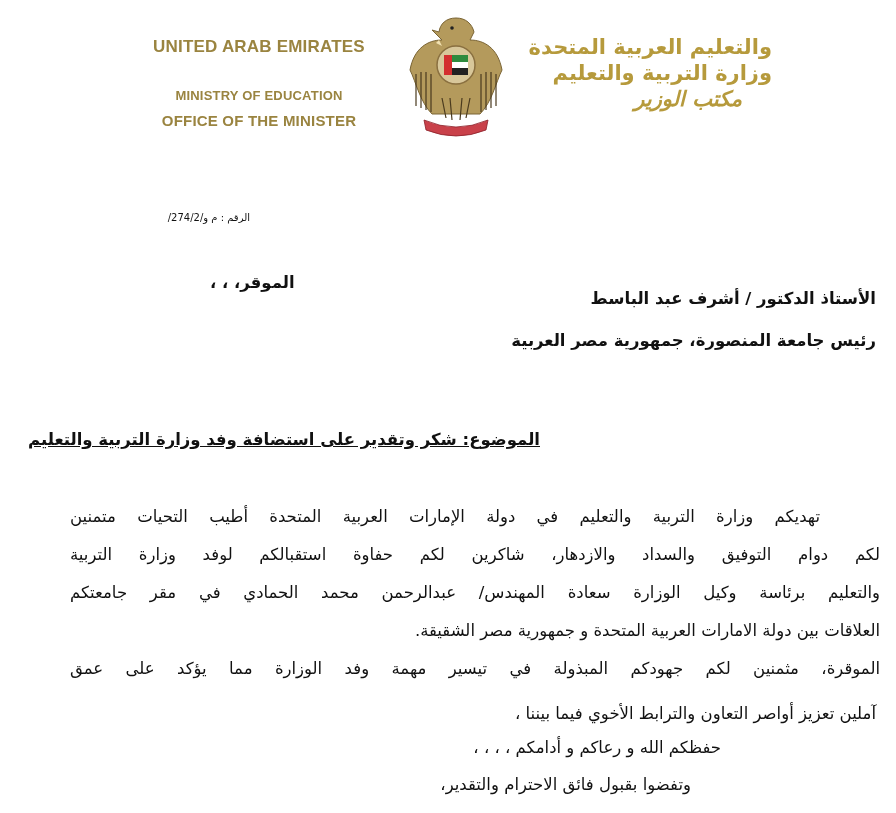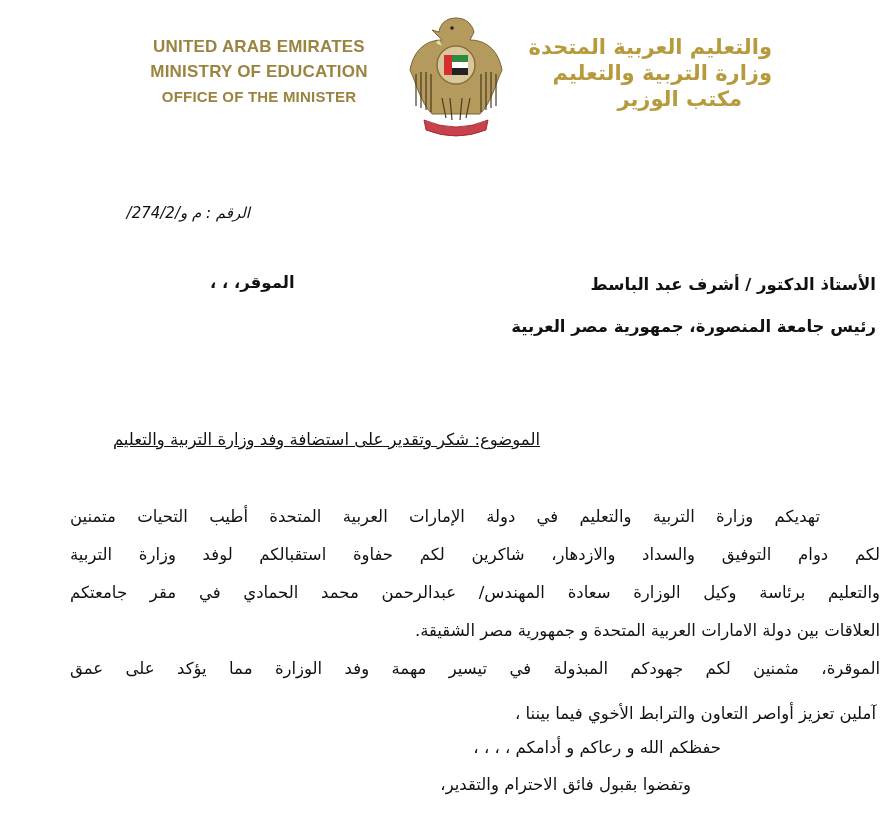--- a/index.html
+++ b/index.html
@@ -1,30 +1,30 @@
 <!DOCTYPE html>
 <html><head>
 <meta charset="utf-8">
 <style>
   html, body { margin: 0; padding: 0; background: #ffffff; }
   body { width: 896px; height: 813px; position: relative; overflow: hidden; font-family: "DejaVu Sans", sans-serif; color: #111; }
   .hdr-en { position: absolute; left: 130px; top: 34px; width: 258px; text-align: center; font-family: "Liberation Sans", sans-serif; font-weight: bold; color: #9a8440; letter-spacing: 0.2px; }
   .hdr-en div { line-height: 25px; }
   .hdr-en .l1 { font-size: 17px; }
-  .hdr-en .l2 { font-size: 17px; }
+  .hdr-en .l2 { font-size: 13px; margin-top: 24px; }
   .hdr-en .l3 { font-size: 15px; }
   .emblem { position: absolute; left: 406px; top: 10px; width: 100px; height: 130px; }
   .hdr-ar { position: absolute; left: 512px; top: 34px; width: 260px; direction: rtl; text-align: right; font-family: "DejaVu Sans", sans-serif; font-weight: bold; color: #b69a3c; }
   .hdr-ar div { line-height: 26px; font-size: 21px; }
-  .hdr-ar .l3 { letter-spacing: 6px; padding-right: 30px; }
-  .ref { position: absolute; left: 50px; top: 204px; width: 200px; direction: rtl; text-align: right; font-size: 15px; font-style: italic; }
-  .addr { position: absolute; right: 20px; top: 264px; direction: rtl; text-align: right; font-weight: bold; font-size: 16.5px; }
+  .hdr-ar .l3 { letter-spacing: 6px; padding-right: 30px; font-style: italic; }
+  .ref { position: absolute; left: 50px; top: 212px; width: 200px; direction: rtl; text-align: right; font-size: 10px; }
+  .addr { position: absolute; right: 20px; top: 278px; direction: rtl; text-align: right; font-weight: bold; font-size: 16.5px; }
   .addr div { line-height: 42px; }
   .honor { position: absolute; left: 210px; top: 262px; direction: rtl; font-weight: bold; font-size: 16.5px; line-height: 42px; }
-  .subject { position: absolute; right: 356px; top: 430px; direction: rtl; font-weight: normal; font-size: 16.5px; text-decoration: underline; white-space: nowrap; }
+  .subject { position: absolute; right: 356px; top: 430px; direction: rtl; font-weight: bold; font-size: 16.5px; text-decoration: underline; white-space: nowrap; }
   .body { position: absolute; left: 30px; top: 498px; width: 850px; direction: rtl; text-align: justify; font-size: 16.5px; }
   .body .ln { line-height: 38px; height: 38px; text-align-last: justify; white-space: nowrap; overflow: hidden; margin-left: 40px; }
   .body .ln.last { text-align-last: right; }
   .close { position: absolute; direction: rtl; font-size: 16.5px; white-space: nowrap; }
 </style>
 </head>
 <body>
 
 <div class="hdr-en">
   <div class="l1">UNITED ARAB EMIRATES</div>

